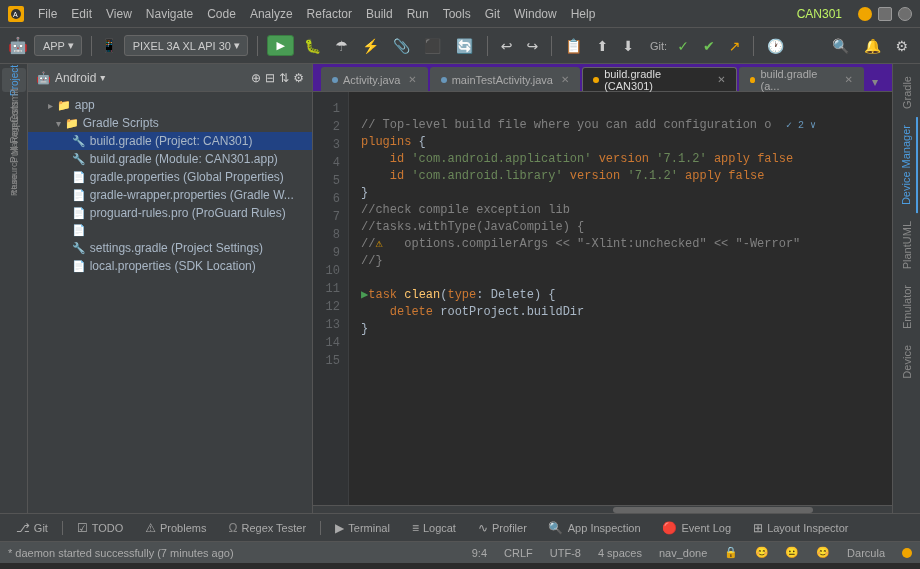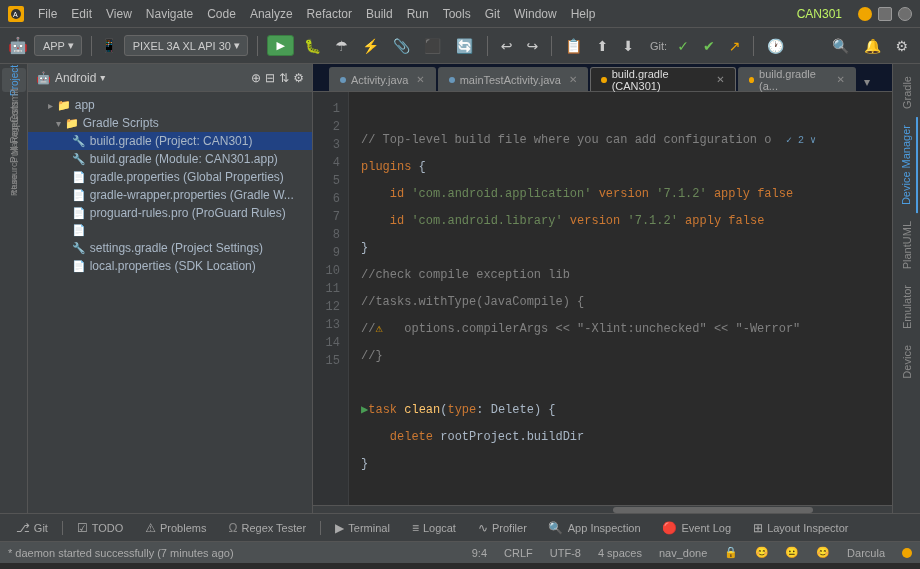--- a/index.html
+++ b/index.html
@@ -175,24 +175,24 @@
       color: #ccc;
       gap: 8px;
       border-bottom: 1px solid #666;
       flex-shrink: 0;
     }
     .notif-link { color: #6897bb; cursor: pointer; text-decoration: underline; }
 
     
     #editor-tabs {
       height: 28px;
-      background: #0f172a;
+      background: #4c1d95;
       display: flex;
       align-items: flex-end;
-      padding: 0 16px;
+      padding: 0 8px;
       gap: 0;
       border-bottom: 1px solid #555;
       flex-shrink: 0;
     }
     .editor-tab {
       height: 24px;
       padding: 0 10px;
       display: flex;
       align-items: center;
       gap: 5px;
@@ -232,21 +232,21 @@
       text-align: right;
       padding-right: 8px;
       line-height: 18px;
       flex-shrink: 0;
       border-right: 1px solid #3d3f41;
       overflow: hidden;
     }
     #code-content {
       flex: 1;
       padding: 8px 12px;
-      line-height: 27px;
+      line-height: 17px;
       overflow: auto;
       white-space: pre;
     }
     .kw { color: #cc7832; }
     .str { color: #6a8759; }
     .comment { color: #808080; }
     .fn { color: #ffc66d; }
     .normal { color: #a9b7c6; }
     .arrow-marker { color: #499c54; }
 

